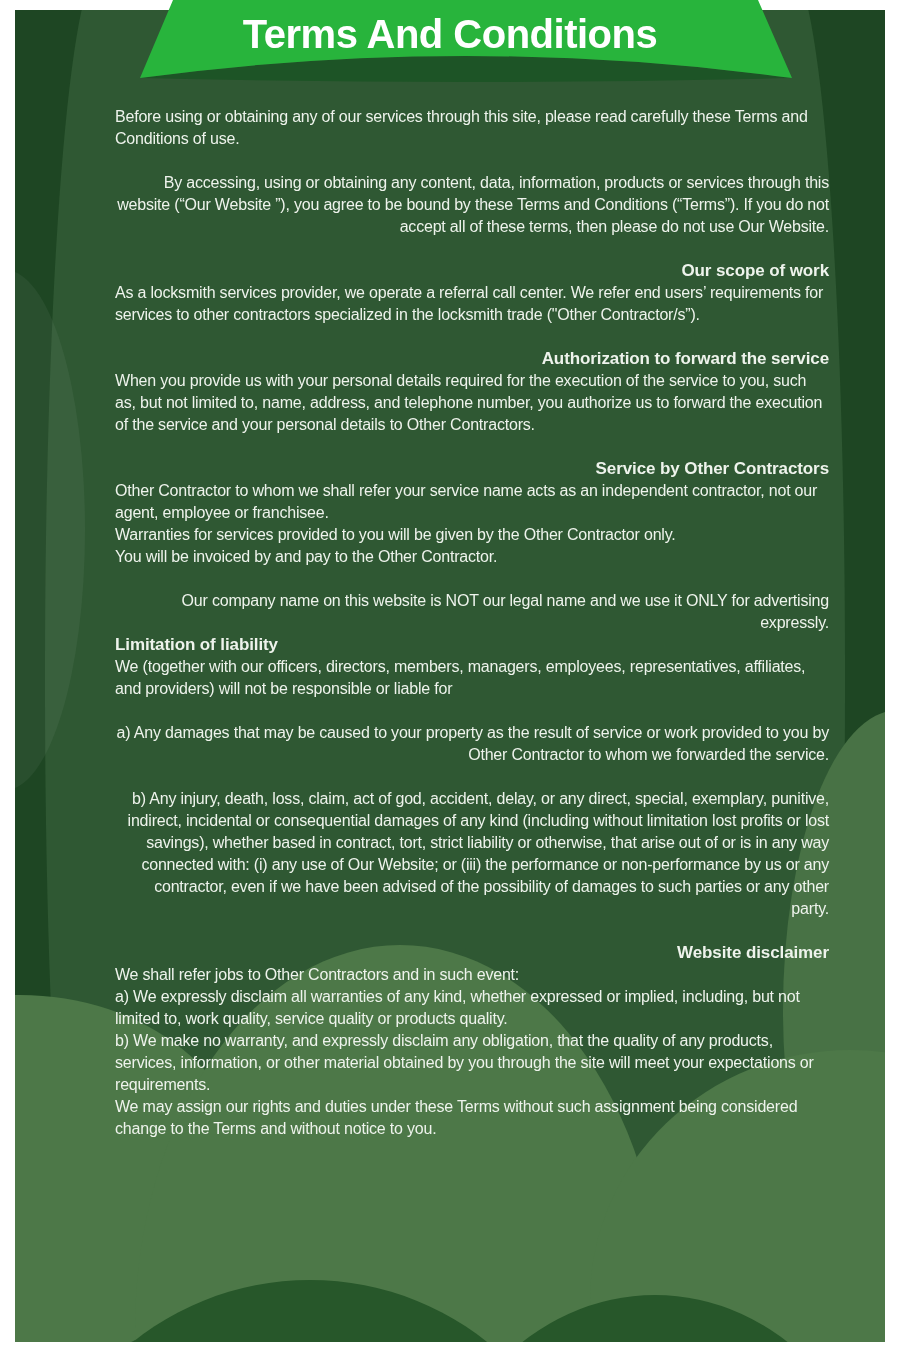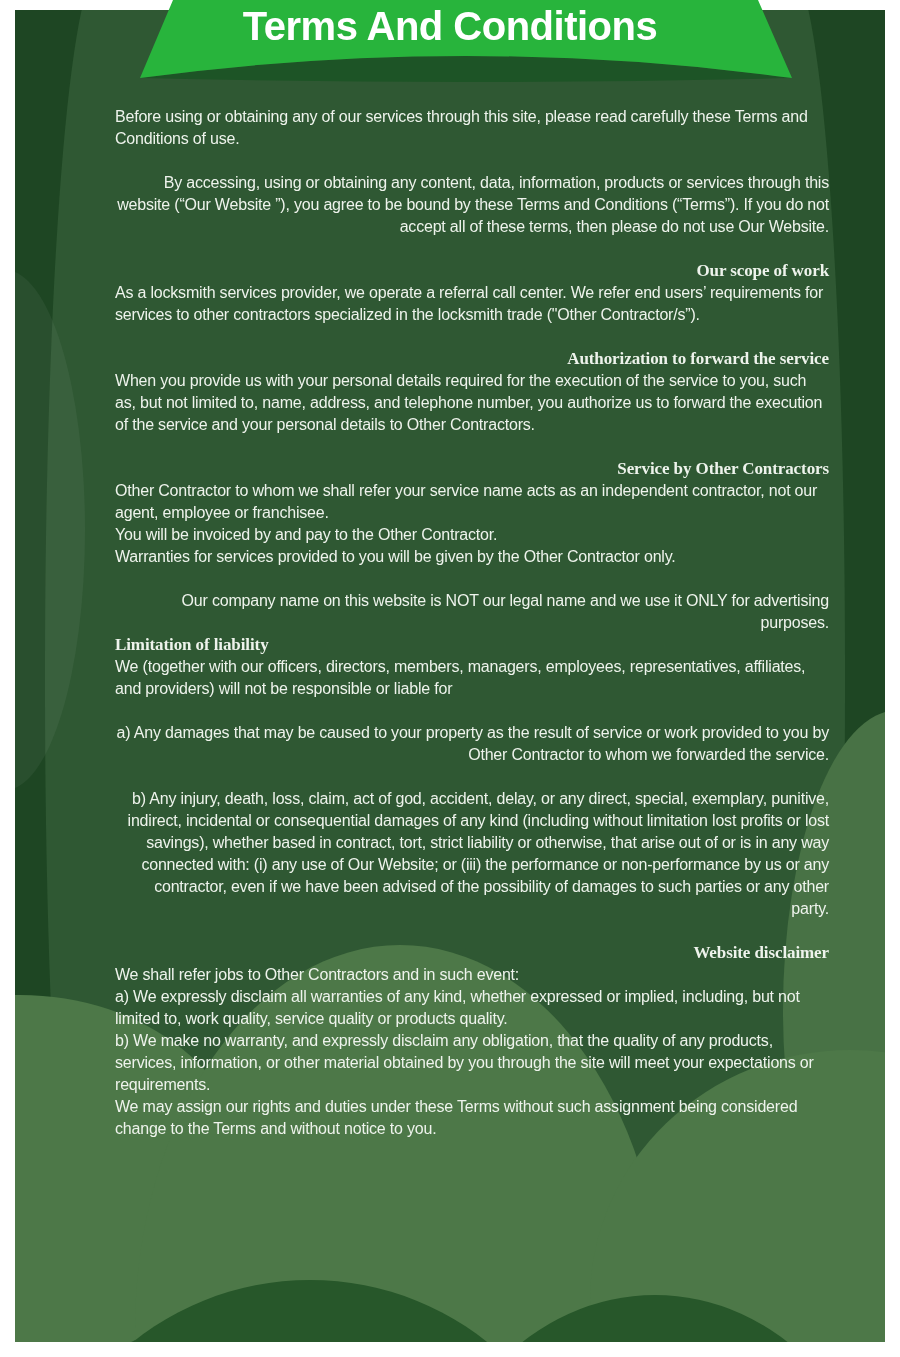--- a/index.html
+++ b/index.html
@@ -23,30 +23,30 @@
   .leaf-left-subtle{left:-90px;top:260px;width:160px;height:520px;background:rgba(255,255,255,0.05);}
   .blob-left-bottom{left:-225px;top:985px;width:460px;height:370px;background:var(--decor_light_green,#4d7848);}
   .dome-center{left:120px;top:935px;width:530px;height:770px;background:var(--decor_light_green,#4d7848);}
   .leaf-right-tall{left:768px;top:700px;width:230px;height:600px;background:var(--decor_light_green2,#487245);}
   .blob-right-bottom{left:575px;top:1040px;width:520px;height:500px;background:var(--decor_light_green,#4d7848);}
   .hill-left{left:15px;top:1270px;width:560px;height:550px;background:var(--decor_dark_hill,#27572a);}
   .hill-right{left:415px;top:1285px;width:450px;height:490px;background:var(--decor_dark_hill,#27572a);}
   
   .ribbon-svg{position:absolute;left:0;top:0;width:900px;height:100px;display:block;}
   .title{
-    position:absolute;left:0;top:0;width:900px;height:52px;line-height:52px;
+    position:absolute;left:0;top:8px;width:900px;height:52px;line-height:52px;
     text-align:center;color:#ffffff;font-size:40px;font-weight:700;letter-spacing:-0.5px;
   }
   
   .content{
     position:absolute;left:100px;top:96px;width:714px;
     color:var(--text_color,#eef3ec);font-size:16px;line-height:22px;letter-spacing:-0.2px;
   }
   .content p{margin:0;}
-  .content .h{font-weight:bold;font-size:17px;letter-spacing:-0.1px;font-family:Liberation Serif, serif;}
+  .content .h{font-weight:bold;font-size:17px;letter-spacing:-0.1px;}
   .content .gap{margin-top:22px;text-align:right;}
 </style>
 </head>
 <body>
 
 <div class="page">
 
   <div class="canvas">
     <div class="panel"></div>
     <div class="shape leaf-left-subtle"></div>
@@ -59,23 +59,23 @@
 
     <div class="content">
       <p>Before using or obtaining any of our services through this site, please read carefully these Terms and Conditions of use.</p>
       <p class="gap">By accessing, using or obtaining any content, data, information, products or services through this website (“Our Website ”), you agree to be bound by these Terms and Conditions (“Terms”). If you do not accept all of these terms, then please do not use Our Website.</p>
       <p class="h gap">Our scope of work</p>
       <p>As a locksmith services provider, we operate a referral call center. We refer end users’ requirements for services to other contractors specialized in the locksmith trade ("Other Contractor/s”).</p>
       <p class="h gap">Authorization to forward the service</p>
       <p>When you provide us with your personal details required for the execution of the service to you, such as, but not limited to, name, address, and telephone number, you authorize us to forward the execution of the service and your personal details to Other Contractors.</p>
       <p class="h gap">Service by Other Contractors</p>
       <p>Other Contractor to whom we shall refer your service name acts as an independent contractor, not our agent, employee or franchisee.</p>
+      <p>Warranties for services provided to you will be given by the Other Contractor only.</p>
       <p>You will be invoiced by and pay to the Other Contractor.</p>
-      <p>Warranties for services provided to you will be given by the Other Contractor only.</p>
-      <p class="gap">Our company name on this website is NOT our legal name and we use it ONLY for advertising purposes.</p>
+      <p class="gap">Our company name on this website is NOT our legal name and we use it ONLY for advertising expressly.</p>
       <p class="h">Limitation of liability</p>
       <p>We (together with our officers, directors, members, managers, employees, representatives, affiliates, and providers) will not be responsible or liable for</p>
       <p class="gap">a) Any damages that may be caused to your property as the result of service or work provided to you by Other Contractor to whom we forwarded the service.</p>
       <p class="gap">b) Any injury, death, loss, claim, act of god, accident, delay, or any direct, special, exemplary, punitive, indirect, incidental or consequential damages of any kind (including without limitation lost profits or lost savings), whether based in contract, tort, strict liability or otherwise, that arise out of or is in any way connected with: (i) any use of Our Website; or (iii) the performance or non-performance by us or any contractor, even if we have been advised of the possibility of damages to such parties or any other party.</p>
       <p class="h gap">Website disclaimer</p>
       <p>We shall refer jobs to Other Contractors and in such event:</p>
       <p>a) We expressly disclaim all warranties of any kind, whether expressed or implied, including, but not limited to, work quality, service quality or products quality.</p>
       <p>b) We make no warranty, and expressly disclaim any obligation, that the quality of any products, services, information, or other material obtained by you through the site will meet your expectations or requirements.</p>
       <p>We may assign our rights and duties under these Terms without such assignment being considered change to the Terms and without notice to you.</p>
     </div>

